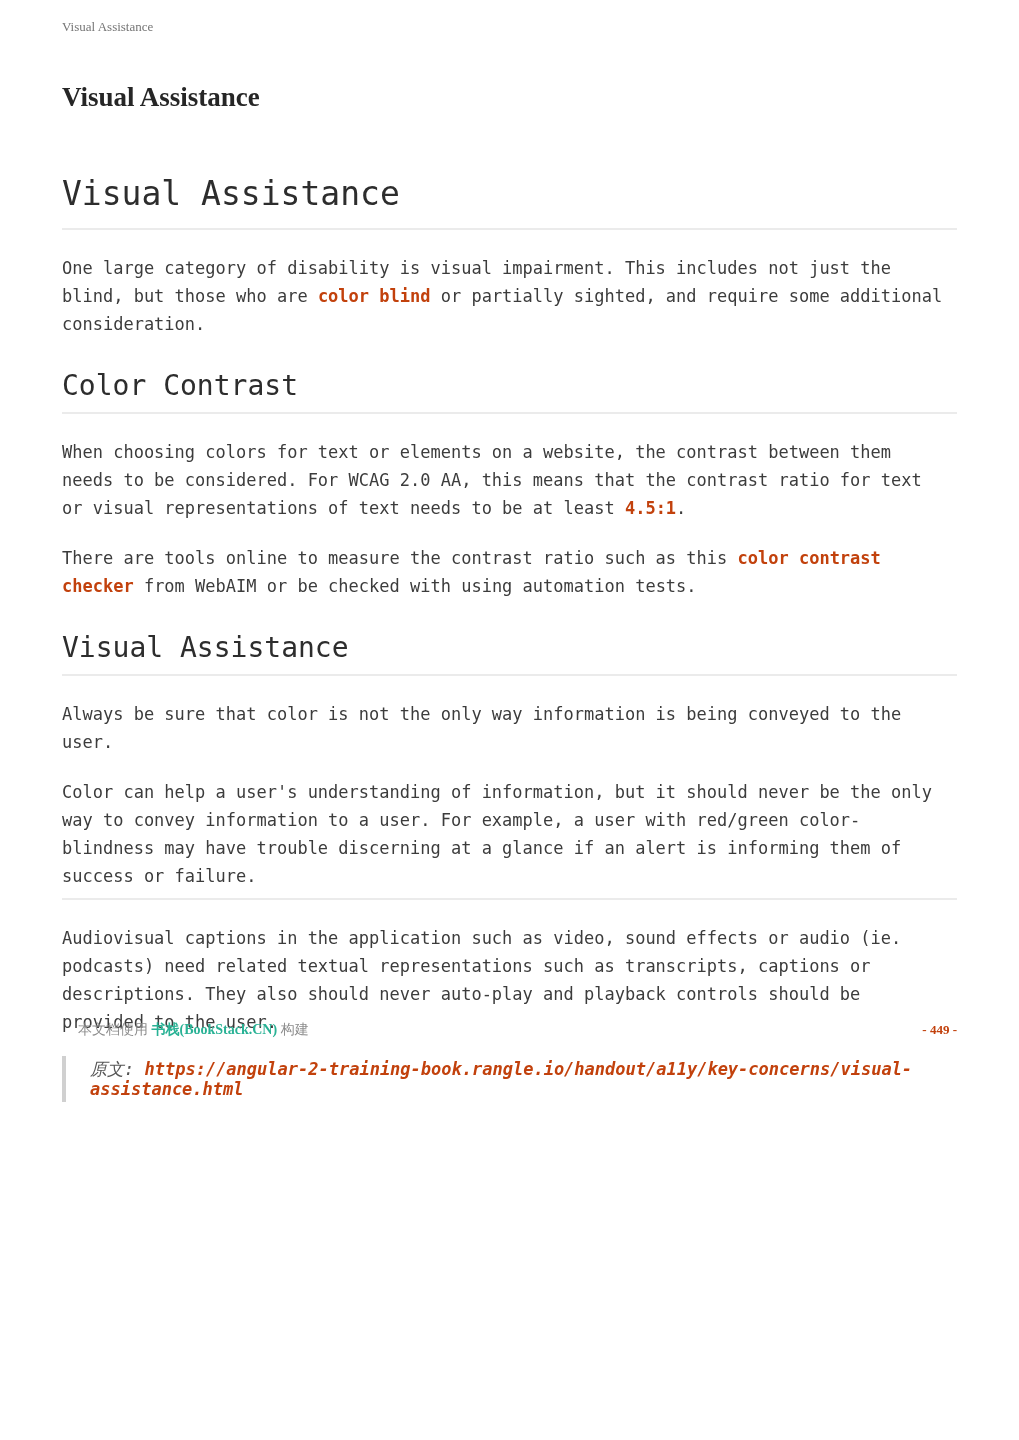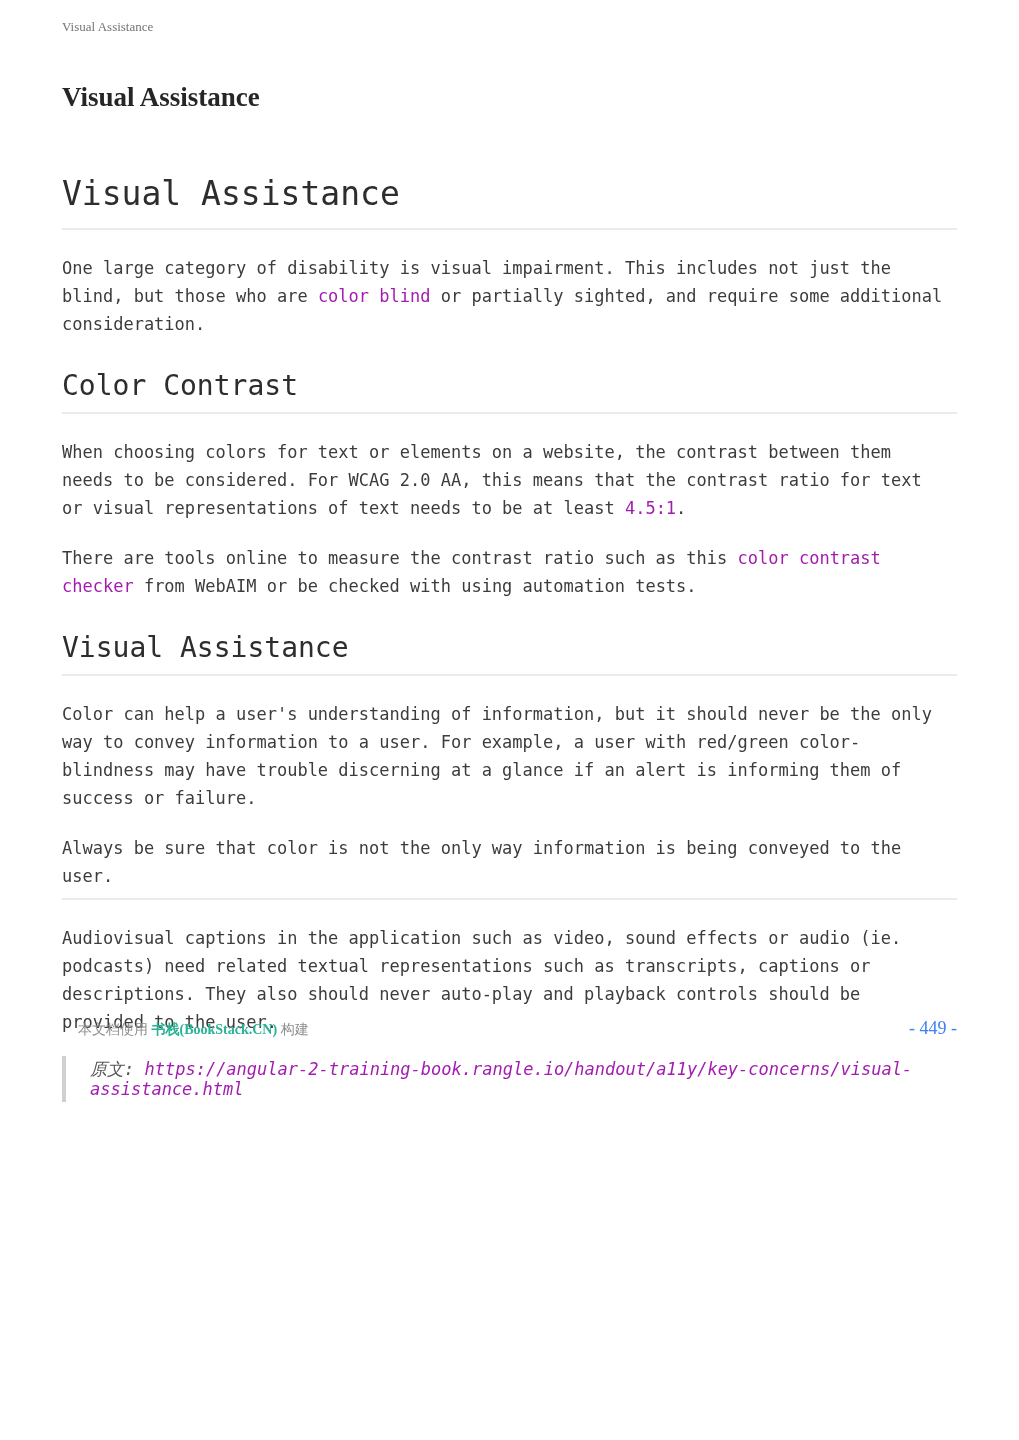--- a/index.html
+++ b/index.html
@@ -56,22 +56,23 @@
   hr.rule-after-h1 { margin-top: 15px; }
   .content p {
     margin: 24px 0 0 0;
     max-width: 884px;
     font-size: 17px;
     line-height: 28px;
     color: #3c3c3c;
   }
   .content p + p { margin-top: 22px; }
   a.link {
-    color: #a21caf;
+    color: #c2410c;
     text-decoration: none;
+    font-weight: bold;
   }
   blockquote.source-quote {
     margin: 20px 0 0 0;
     border-left: 4px solid #d0d0d0;
     padding: 3px 0 3px 24px;
     font-style: italic;
     font-size: 17px;
     line-height: 20px;
     color: #555555;
   }
@@ -89,22 +90,23 @@
   .footer-credit {
     font-size: 14px;
     color: #8c8c8c;
   }
   .footer-credit a.brand {
     color: #29b295;
     font-weight: bold;
     text-decoration: none;
   }
   .footer-page-number {
-    font-size: 18px;
-    color: #3b82f6;
+    font-size: 13px;
+    color: #c2410c;
+    font-weight: bold;
   }
 </style>
 </head>
 <body>
 
 <div class="page">
 
   <div class="running-header">Visual Assistance</div>
 
   <h1 class="doc-title">Visual Assistance</h1>
@@ -119,23 +121,23 @@
     <h2 class="mono-h2">Color Contrast</h2>
     <hr class="rule">
 
     <p><span>When choosing colors for text or elements on a website, the contrast between them needs to be considered. For WCAG 2.0 AA, this means that the contrast ratio for text or visual representations of text needs to be at least </span><a class="link" href="#">4.5:1</a><span>.</span></p>
 
     <p><span>There are tools online to measure the contrast ratio such as this </span><a class="link" href="#">color contrast checker</a><span> from WebAIM or be checked with using automation tests.</span></p>
 
     <h2 class="mono-h2">Visual Assistance</h2>
     <hr class="rule">
 
+    <p>Always be sure that color is not the only way information is being conveyed to the user.</p>
+
     <p>Color can help a user's understanding of information, but it should never be the only way to convey information to a user. For example, a user with red/green color-blindness may have trouble discerning at a glance if an alert is informing them of success or failure.</p>
-
-    <p>Always be sure that color is not the only way information is being conveyed to the user.</p>
 
     <hr class="rule">
 
     <p>Audiovisual captions in the application such as video, sound effects or audio (ie. podcasts) need related textual representations such as transcripts, captions or descriptions. They also should never auto-play and playback controls should be provided to the user.</p>
 
     <blockquote class="source-quote"><span>原文: </span><a class="link" href="#">https://angular-2-training-book.rangle.io/handout/a11y/key-concerns/visual-assistance.html</a></blockquote>
 
   </div>
 
   <div class="page-footer">

